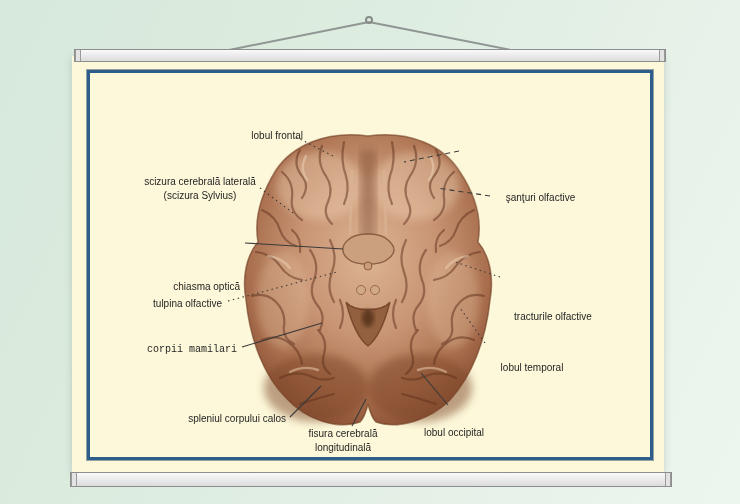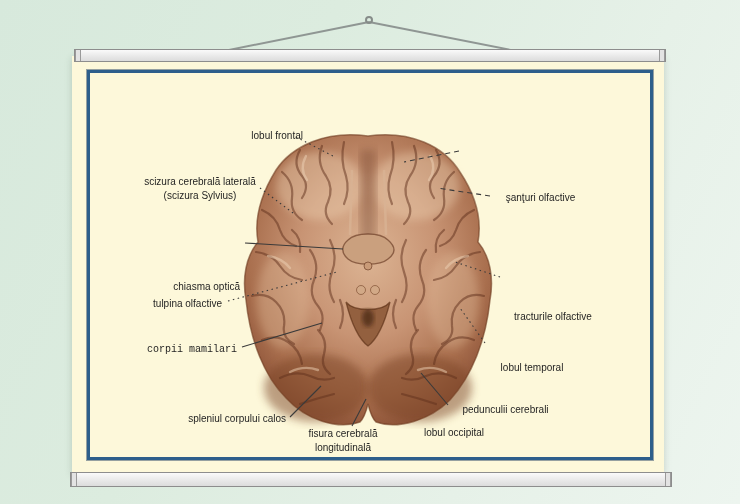--- a/index.html
+++ b/index.html
@@ -178,23 +178,20 @@
   <div class="lbl ta-r" style="left:154px;top:412px;width:132px;text-align:right;">
     <span>spleniul corpului calos</span>
   </div>
   <div class="lbl ta-c" style="left:286px;top:427px;width:114px;">
     <span>fisura cerebrală</span>
     <span class="l2">longitudinală</span>
   </div>
   <div class="lbl ta-l" style="left:382px;top:426px;width:90px;padding-left:27px;">
     <span>lobul occipital</span>
   </div>
-  <div class="lbl ta-l" style="left:448px;top:403px;width:115px;">
-    <span>pedunculii cerebrali</span>
-  </div>
   <div class="lbl ta-l" style="left:493px;top:191px;width:95px;">
     <span>şanţuri olfactive</span>
   </div>
   <div class="lbl ta-l" style="left:503px;top:283px;width:100px;margin-top:27px;">
     <span>tracturile olfactive</span>
   </div>
   <div class="lbl ta-l" style="left:487px;top:340px;width:90px;margin-top:21px;">
     <span>lobul temporal</span>
   </div>
 

